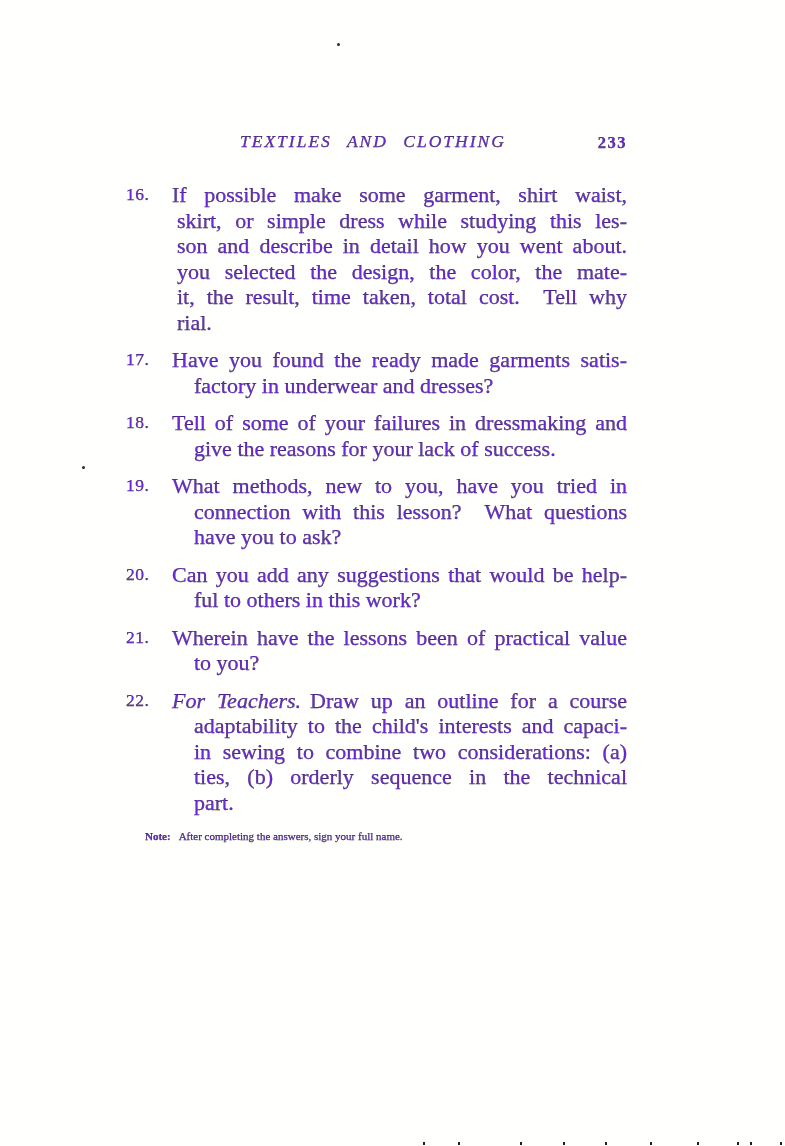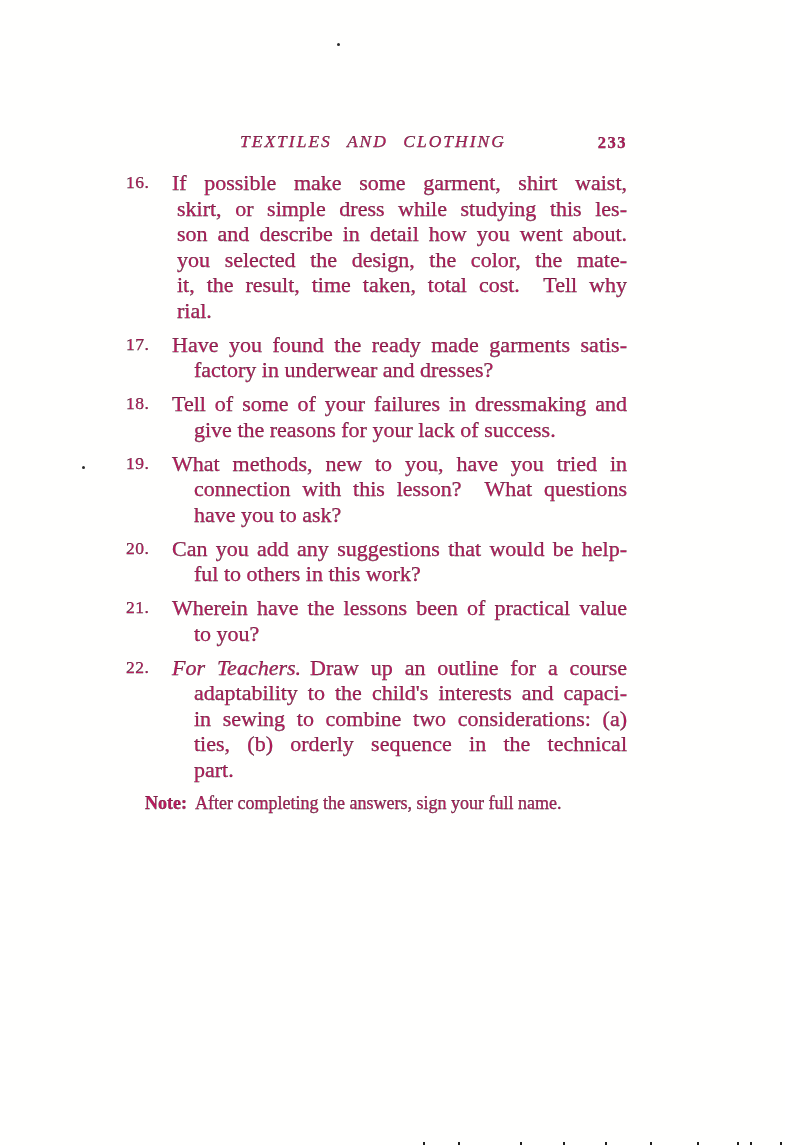--- a/index.html
+++ b/index.html
@@ -1,36 +1,36 @@
 <!DOCTYPE html>
 <html><head>
 <meta charset="utf-8">
 <style>
   html,body{margin:0;padding:0;background:#ffffff;}
   .page{
     position:relative;width:785px;height:1146px;background:#fffffe;
-    font-family:"Liberation Serif", serif;color:#be185d;overflow:hidden;
+    font-family:"Liberation Serif", serif;color:#6d28d9;overflow:hidden;
     -webkit-text-stroke:0.25px #1d1d1d;
   }
   .header{position:absolute;left:172px;top:131px;width:455px;height:24px;}
   .title{
     position:absolute;left:68px;top:0;font-style:italic;font-size:17.5px;
     letter-spacing:2px;word-spacing:9px;white-space:nowrap;
   }
   .pagenum{position:absolute;right:0;top:2px;font-size:16.5px;letter-spacing:1.5px;font-weight:bold;}
   .content{position:absolute;left:126px;top:170px;width:501px;}
-  .item{display:flex;margin-bottom:8.5px;}
+  .item{display:flex;margin-bottom:8.5px;margin-top:12px;}
   .num{flex:none;width:46px;font-size:17.5px;line-height:25.5px;letter-spacing:0.5px;}
   .qbody{flex:none;width:455px;font-size:22px;line-height:25.5px;}
   .line{text-align:justify;text-align-last:justify;white-space:pre-wrap;}
   .line.last{text-align-last:left;}
   .item .line + .line{margin-left:22px;}
   .item.tight .line + .line{margin-left:5px;}
   .lead-italic{font-style:italic;margin-right:9px;}
-  .note{margin-top:6px;margin-left:19px;font-size:18px;line-height:24px;white-space:nowrap;}
+  .note{margin-top:6px;margin-left:19px;font-size:11px;line-height:24px;white-space:nowrap;}
   .note-label{font-weight:700;margin-right:8px;}
   .speck{position:absolute;background:#2b2b2b;border-radius:50%;width:3px;height:3px;}
   .speck.s1{left:337px;top:43px;}
   .speck.s2{left:82px;top:466px;}
   .edge-tick{position:absolute;top:1142px;width:2px;height:3px;background:#1f1f1f;}
 </style>
 </head>
 <body>
 
 <div class="page">

